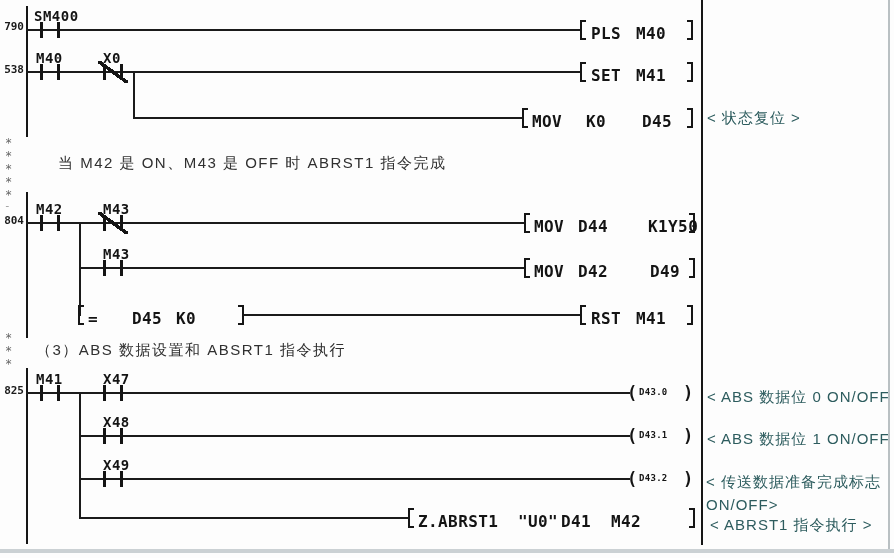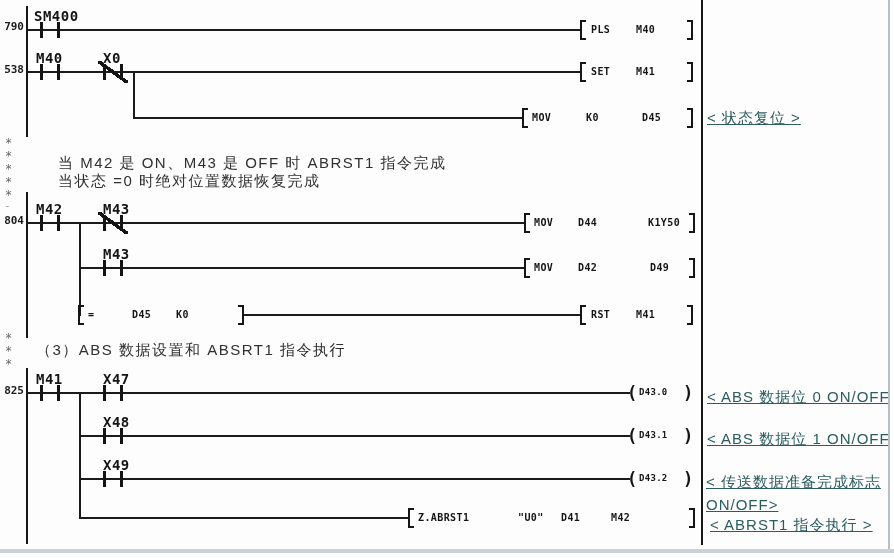--- a/index.html
+++ b/index.html
@@ -13,31 +13,31 @@
   .num{position:absolute;width:24px;text-align:right;
        font-family:"DejaVu Sans Mono",monospace;font-size:11px;font-weight:bold;color:#1b1b1b;}
   .dev{position:absolute;font-family:"DejaVu Sans Mono",monospace;font-size:14px;
        font-weight:bold;color:#141414;letter-spacing:.5px;white-space:pre;}
   .contact{position:absolute;width:20px;height:16px;}
   .contact::before,.contact::after{content:"";position:absolute;top:0;width:3px;height:16px;background:#141414;}
   .contact::before{left:0;}
   .contact::after{right:0;}
   .slash{position:absolute;left:-5px;top:-3px;width:30px;height:22px;
          background:linear-gradient(to top right,transparent 45%,#141414 45%,#141414 55%,transparent 55%);}
-  .itx{position:absolute;font-family:"DejaVu Sans Mono",monospace;font-size:10px;
+  .itx{position:absolute;font-family:"DejaVu Sans Mono",monospace;font-size:16px;
        font-weight:bold;color:#141414;letter-spacing:.4px;white-space:pre;}
   .lbr{position:absolute;width:6px;height:20px;box-sizing:border-box;
        border:2px solid #161616;border-right:none;}
   .rbr{position:absolute;width:6px;height:20px;box-sizing:border-box;
        border:2px solid #161616;border-left:none;}
   .paren{position:absolute;font-family:"DejaVu Sans Mono",monospace;font-size:17px;
          font-weight:bold;color:#141414;line-height:18px;}
   .coil-lbl{position:absolute;font-family:"DejaVu Sans Mono",monospace;font-size:9px;
             font-weight:bold;color:#141414;letter-spacing:.3px;}
-  .cmt{position:absolute;font-size:15px;color:#2d5c5e;letter-spacing:1px;white-space:nowrap;text-decoration:underline;}
+  .cmt{position:absolute;font-size:15px;color:#2d5c5e;letter-spacing:1px;white-space:nowrap;}
   .sect{position:absolute;font-size:15px;color:#303030;letter-spacing:1.5px;white-space:nowrap;}
   .stars{position:absolute;left:5px;font-family:"DejaVu Sans Mono",monospace;font-size:12px;
          color:#666;line-height:13px;white-space:pre-line;}
   .dash{position:absolute;font-family:"DejaVu Sans Mono",monospace;font-size:11px;color:#999;}
   .edge-r{position:absolute;left:888px;top:0;width:2px;height:549px;background:#b9c0c3;}
   .edge-b{position:absolute;left:0;top:549px;width:894px;height:4px;background:#cbd1d4;}
 </style>
 </head>
 <body>
 
@@ -82,21 +82,20 @@
   <div class="rbr" style="left:687px;top:108px"></div>
   <div class="cmt" style="left:707px;top:109px">&lt; 状态复位 &gt;</div>
 
   <div class="stars" style="top:137px">*
 *
 *
 *
 *</div>
   <div class="dash" style="left:4px;top:199px">-</div>
   <div class="sect" style="left:58px;top:154px">当 M42 是 ON、M43 是 OFF 时 ABRST1 指令完成</div>
-  <div class="sect" style="left:58px;top:172px">当状态 =0 时绝对位置数据恢复完成</div>
 
   <div class="hl" style="left:26px;top:222px;width:499px"></div>
   <div class="dev" style="left:36px;top:201px">M42</div>
   <div class="contact" style="left:40px;top:215px"></div>
   <div class="dev" style="left:103px;top:201px">M43</div>
   <div class="contact" style="left:103px;top:215px">
     <div class="slash"></div>
   </div>
   <div class="lbr" style="left:524px;top:213px"></div>
   <div class="itx" style="left:534px;top:217px">MOV</div>

